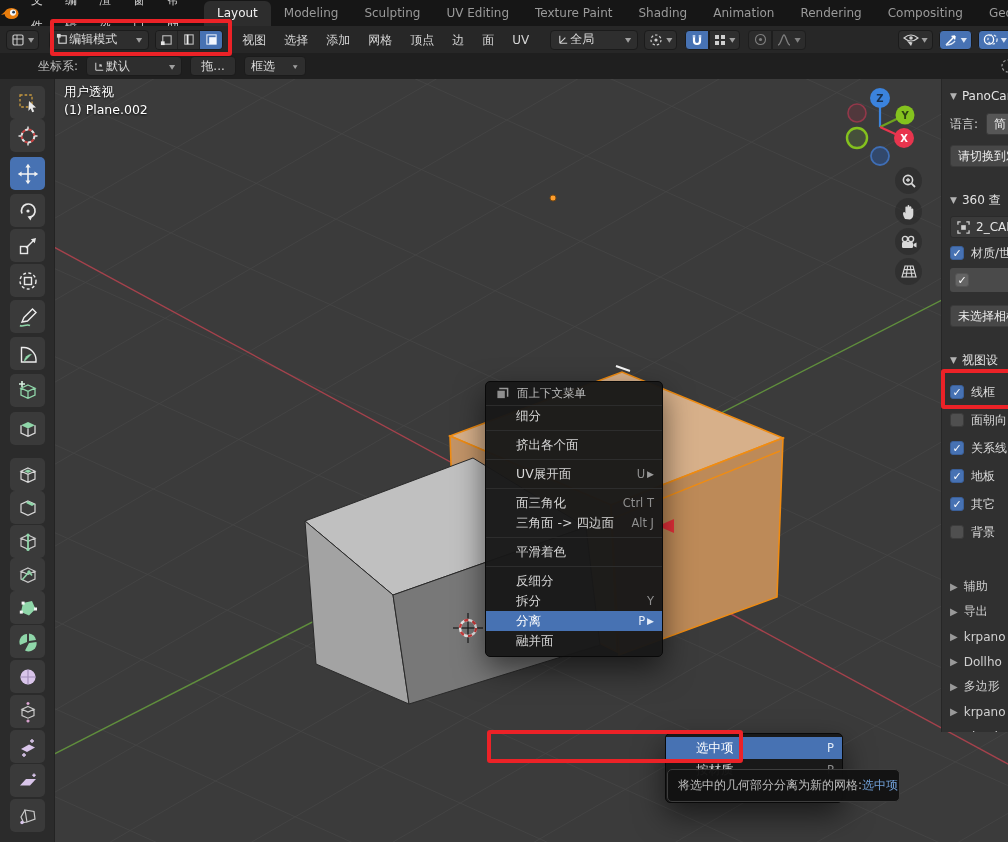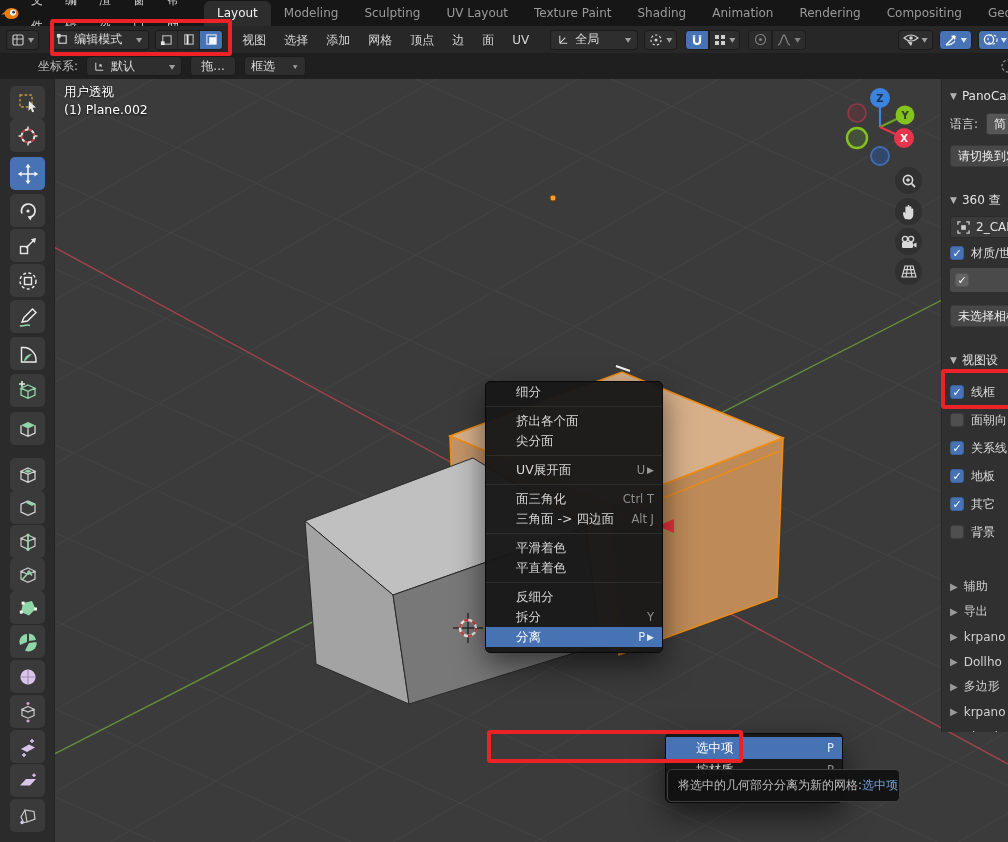--- a/index.html
+++ b/index.html
@@ -14,21 +14,21 @@
   #row1 { top:0; height:26px; background:#161616; }
   #row2 { top:26px; height:27px; background:#272727; padding-left:6px; gap:2px; }
   #row3 { top:53px; height:26px; background:#1f1f1f; padding-left:38px; gap:8px; }
   .menu-label { color:#d2d2d2; font-size:12px; padding:0 11px; line-height:26px; cursor:default; }
   #logo { width:30px; display:flex; justify-content:center; }
   #tabs { display:flex; height:26px; margin-left:14px; align-items:flex-end; }
   .tab { font-size:12px; color:#9a9a9a; padding:0 13px; line-height:25px; height:25px; border-radius:6px 6px 0 0; white-space:nowrap; }
   .tab.active { background:#2d2d2d; color:#f1f1f1; }
   
   .w { height:20px; background:#2e2e2e; border:1px solid #1b1b1b; border-radius:4px;
-       display:flex; align-items:center; color:#dcdcdc; font-size:12px; padding:0 6px; gap:5px; white-space:nowrap; }
+       display:flex; align-items:center; color:#dcdcdc; font-size:12px; padding:0 6px; white-space:nowrap; }
   .chev { font-size:8px; color:#9f9f9f; transform:scaleY(.8); }
   .seg { display:flex; height:20px; border:1px solid #1b1b1b; border-radius:4px; overflow:hidden; }
   .seg > div { width:22px; display:flex; align-items:center; justify-content:center; background:#2e2e2e; border-right:1px solid #222; }
   .seg > div:last-child { border-right:none; }
   .seg > div.on { background:#4772b3; }
   .hmenus { display:flex; margin-left:8px; }
   .hmenus span { color:#d6d6d6; font-size:12px; padding:0 9px; line-height:26px; }
   .iconbtn { height:20px; min-width:24px; background:#2e2e2e; border:1px solid #1b1b1b; border-radius:4px;
              display:flex; align-items:center; justify-content:center; gap:3px; padding:0 4px; }
   .iconbtn.on { background:#4772b3; }
@@ -179,21 +179,21 @@
       <span class="menu-label">文件</span>
       <span class="menu-label">编辑</span>
       <span class="menu-label">渲染</span>
       <span class="menu-label">窗口</span>
       <span class="menu-label">帮助</span>
     </div>
   <div id="tabs">
       <span class="tab active">Layout</span>
       <span class="tab">Modeling</span>
       <span class="tab">Sculpting</span>
-      <span class="tab">UV Layout</span>
+      <span class="tab">UV Editing</span>
       <span class="tab">Texture Paint</span>
       <span class="tab">Shading</span>
       <span class="tab">Animation</span>
       <span class="tab">Rendering</span>
       <span class="tab">Compositing</span>
       <span class="tab">Geometry Nodes</span>
     </div>
 </div>
 
 <div class="bar" id="row2">
@@ -623,65 +623,69 @@
         <span>krpano</span>
       </div>
       <div class="collapsed-row">
         <span class="car">▶</span>
         <span>Blende</span>
       </div>
     </div>
 </div>
 
 <div id="ctxmenu">
+  <div class="head">
+    <svg width="13" height="13" viewBox="0 0 14 14">
+      <path d="M3.5 1.5 H12.5 V10.5" fill="none" stroke="#9a9a9a" stroke-width="1.6"></path>
+      <rect x="1.5" y="4" width="8" height="8" fill="#8f8f8f"></rect>
+    </svg>
+    <span>面上下文菜单</span>
+  </div>
   <div id="menu-items">
       <div class="mi">
         <span class="lab">细分</span>
       </div>
       <div class="msep"></div>
       <div class="mi">
         <span class="lab">挤出各个面</span>
-      </div>
-      <div class="mi">
-        <span class="lab">尖分面</span>
       </div>
       <div class="msep"></div>
       <div class="mi">
         <span class="lab">UV展开面</span>
         <span class="sc">U</span>
         <span class="sub">▶</span>
       </div>
       <div class="msep"></div>
       <div class="mi">
         <span class="lab">面三角化</span>
         <span class="sc">Ctrl T</span>
       </div>
       <div class="mi">
         <span class="lab">三角面 -&gt; 四边面</span>
         <span class="sc">Alt J</span>
       </div>
       <div class="msep"></div>
       <div class="mi">
         <span class="lab">平滑着色</span>
-      </div>
-      <div class="mi">
-        <span class="lab">平直着色</span>
       </div>
       <div class="msep"></div>
       <div class="mi">
         <span class="lab">反细分</span>
       </div>
       <div class="mi">
         <span class="lab">拆分</span>
         <span class="sc">Y</span>
       </div>
       <div class="mi hl">
         <span class="lab">分离</span>
         <span class="sc">P</span>
         <span class="sub">▶</span>
+      </div>
+      <div class="mi">
+        <span class="lab">融并面</span>
       </div>
     </div>
 </div>
 
 <div id="submenu">
   <div id="submenu-items">
       <div class="mi hl">
         <span class="lab">选中项</span>
         <span class="sc">P</span>
       </div>

